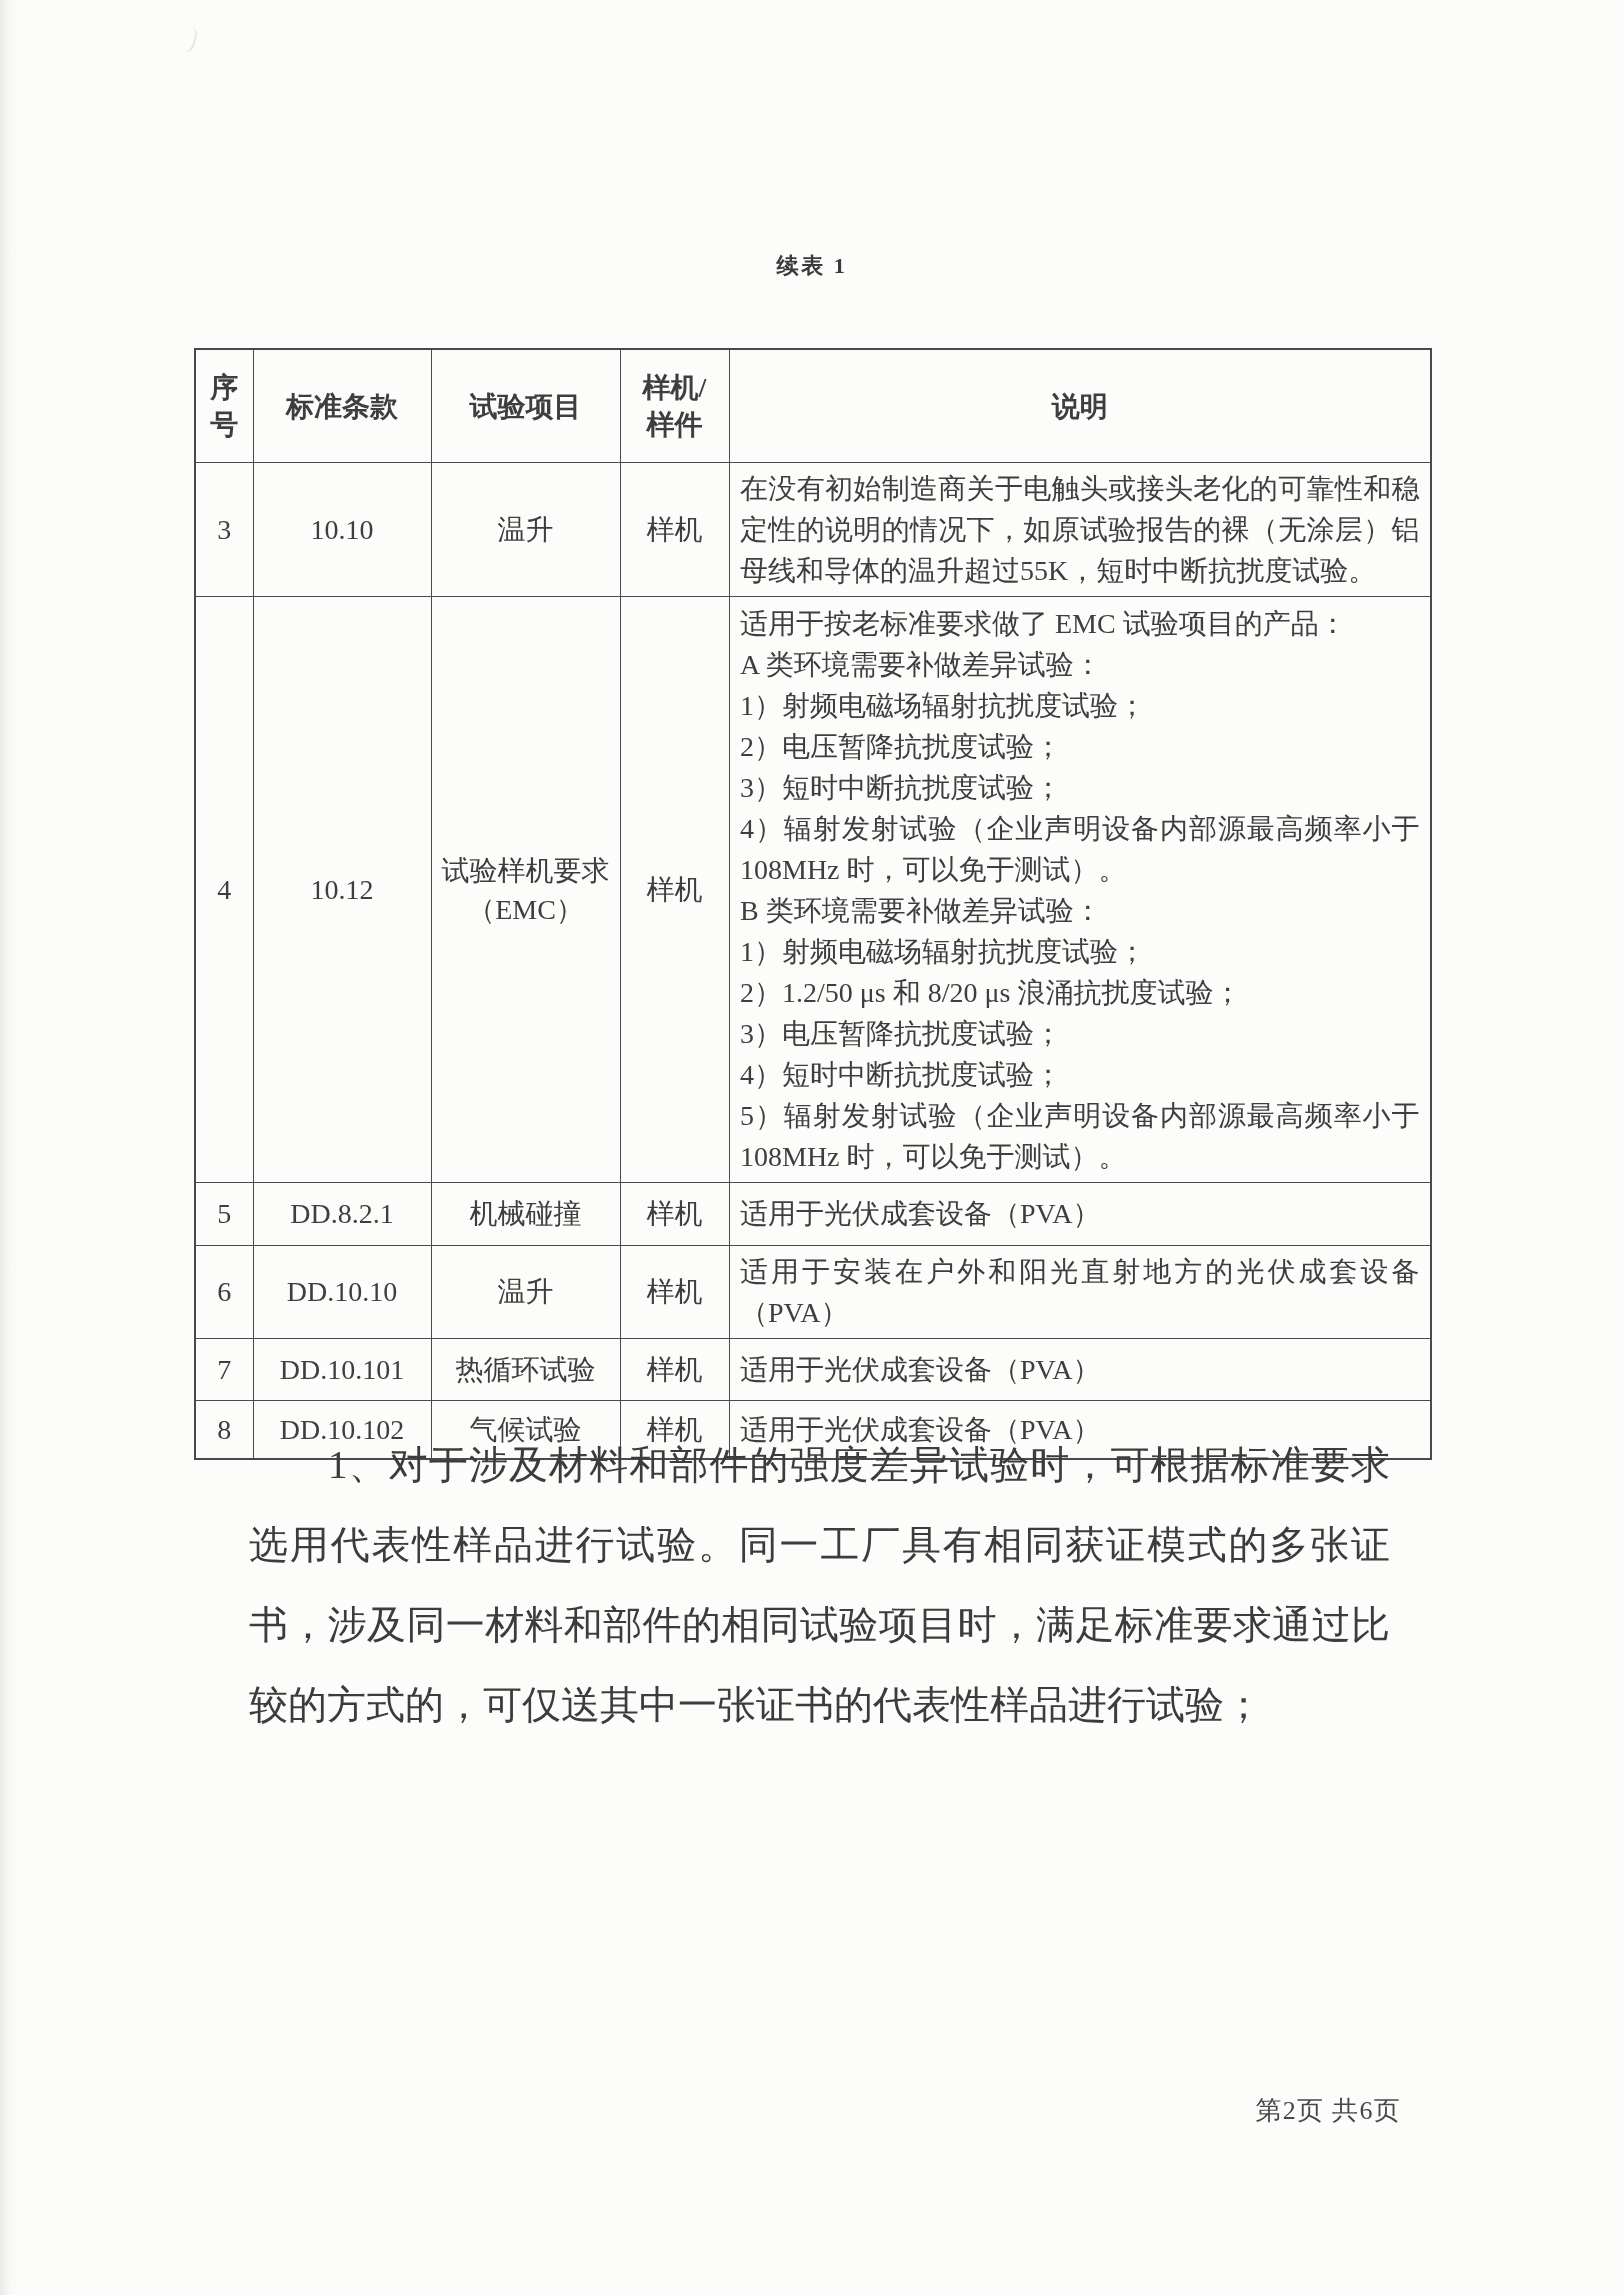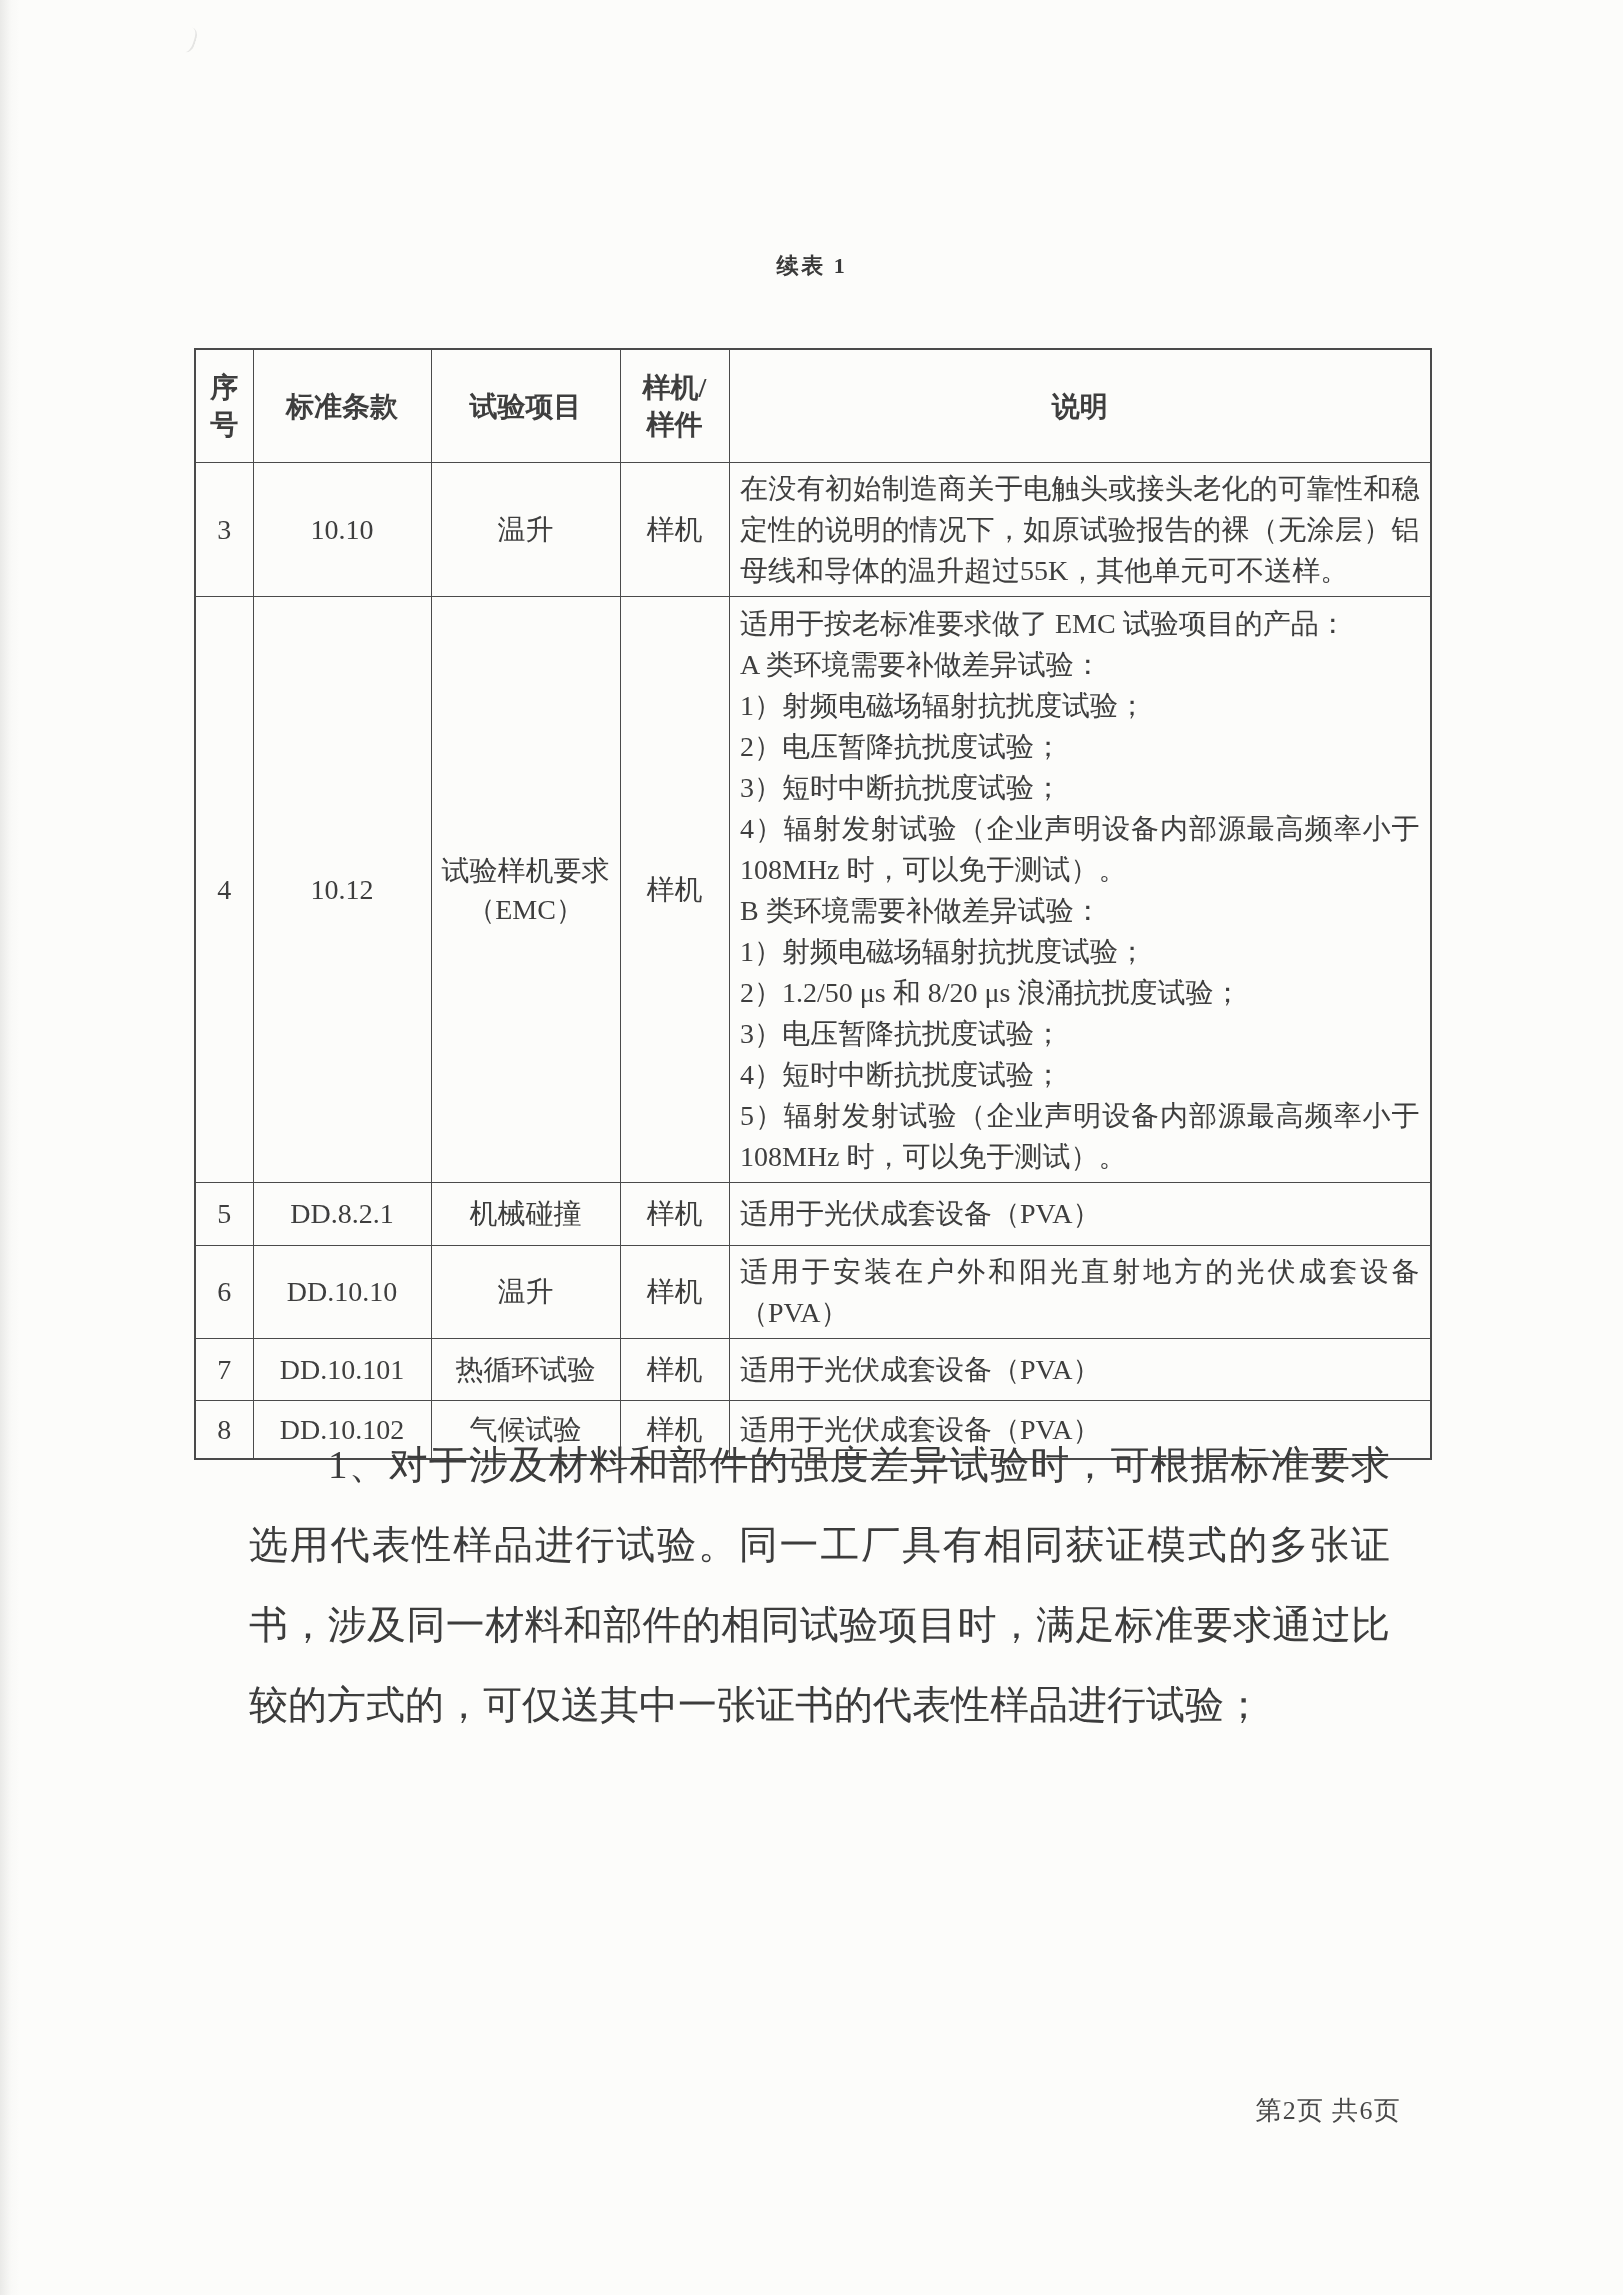--- a/index.html
+++ b/index.html
@@ -107,21 +107,21 @@
         <th class="h-sample">样机/样件</th>
         <th>说明</th>
       </tr>
   </thead>
   <tbody>
   <tr>
     <td class="c-no">3</td>
     <td class="c-clause">10.10</td>
     <td class="c-item">温升</td>
     <td class="c-sample">样机</td>
-    <td class="c-desc">在没有初始制造商关于电触头或接头老化的可靠性和稳定性的说明的情况下，如原试验报告的裸（无涂层）铝母线和导体的温升超过55K，其他单元可不送样。</td>
+    <td class="c-desc">在没有初始制造商关于电触头或接头老化的可靠性和稳定性的说明的情况下，如原试验报告的裸（无涂层）铝母线和导体的温升超过55K，短时中断抗扰度试验。</td>
   </tr>
 
   <tr>
     <td class="c-no">4</td>
     <td class="c-clause">10.12</td>
     <td class="c-item">试验样机要求（EMC）</td>
     <td class="c-sample">样机</td>
     <td class="c-desc">适用于按老标准要求做了 EMC 试验项目的产品：
 A 类环境需要补做差异试验：
 1）射频电磁场辐射抗扰度试验；

